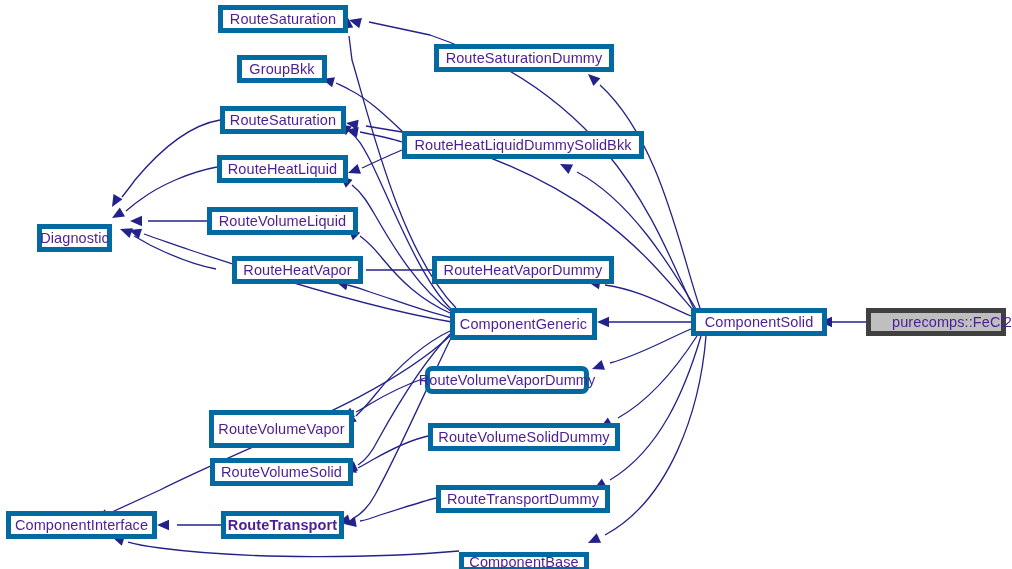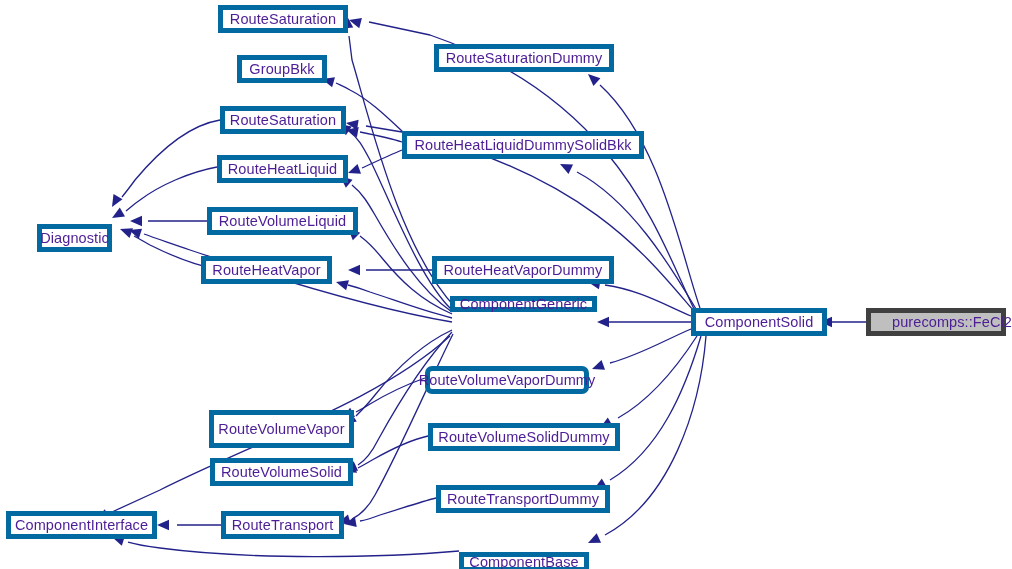--- a/index.html
+++ b/index.html
@@ -148,27 +148,27 @@
       </div>
       <div class="node-box" style="left: 217px; top: 155px; width: 131px; height: 28px;">
         <span>RouteHeatLiquid</span>
       </div>
       <div class="node-box" style="left: 37px; top: 207px; width: 75px; height: 28px; margin-top: 17px;">
         <span>Diagnostic</span>
       </div>
       <div class="node-box" style="left: 207px; top: 207px; width: 151px; height: 28px;">
         <span>RouteVolumeLiquid</span>
       </div>
-      <div class="node-box" style="left: 201px; top: 256px; width: 131px; height: 28px;">
+      <div class="node-box" style="left: 232px; top: 256px; width: 131px; height: 28px;">
         <span>RouteHeatVapor</span>
       </div>
       <div class="node-box" style="left: 432px; top: 256px; width: 182px; height: 28px;">
         <span>RouteHeatVaporDummy</span>
       </div>
-      <div class="node-box" style="left: 450px; top: 296px; width: 147px; height: 16px; align-items: center;">
+      <div class="node-box" style="left: 450px; top: 308px; width: 147px; height: 32px; align-items: center;">
         <span>ComponentGeneric</span>
       </div>
       <div class="node-box" style="left: 691px; top: 308px; width: 136px; height: 28px;">
         <span>ComponentSolid</span>
       </div>
       <div class="node-box highlight" style="left: 866px; top: 308px; width: 140px; height: 28px; padding-left: 32px;">
         <span>purecomps::FeCl2</span>
       </div>
       <div class="node-box" style="left: 425px; top: 366px; width: 164px; height: 28px; border-radius: 7px;">
         <span>RouteVolumeVaporDummy</span>
@@ -181,21 +181,21 @@
       </div>
       <div class="node-box" style="left: 210px; top: 458px; width: 143px; height: 28px;">
         <span>RouteVolumeSolid</span>
       </div>
       <div class="node-box" style="left: 436px; top: 485px; width: 174px; height: 28px;">
         <span>RouteTransportDummy</span>
       </div>
       <div class="node-box" style="left: 6px; top: 511px; width: 151px; height: 28px;">
         <span>ComponentInterface</span>
       </div>
-      <div class="node-box" style="left: 221px; top: 511px; width: 123px; height: 28px;">
+      <div class="node-box" style="left: 221px; top: 511px; width: 123px; height: 28px; font-weight: bold;">
         <span>RouteTransport</span>
       </div>
       <div class="node-box" style="left: 459px; top: 552px; width: 130px; height: 20px;">
         <span>ComponentBase</span>
       </div>
     </div>
 
 </div>
 
 </body></html>

